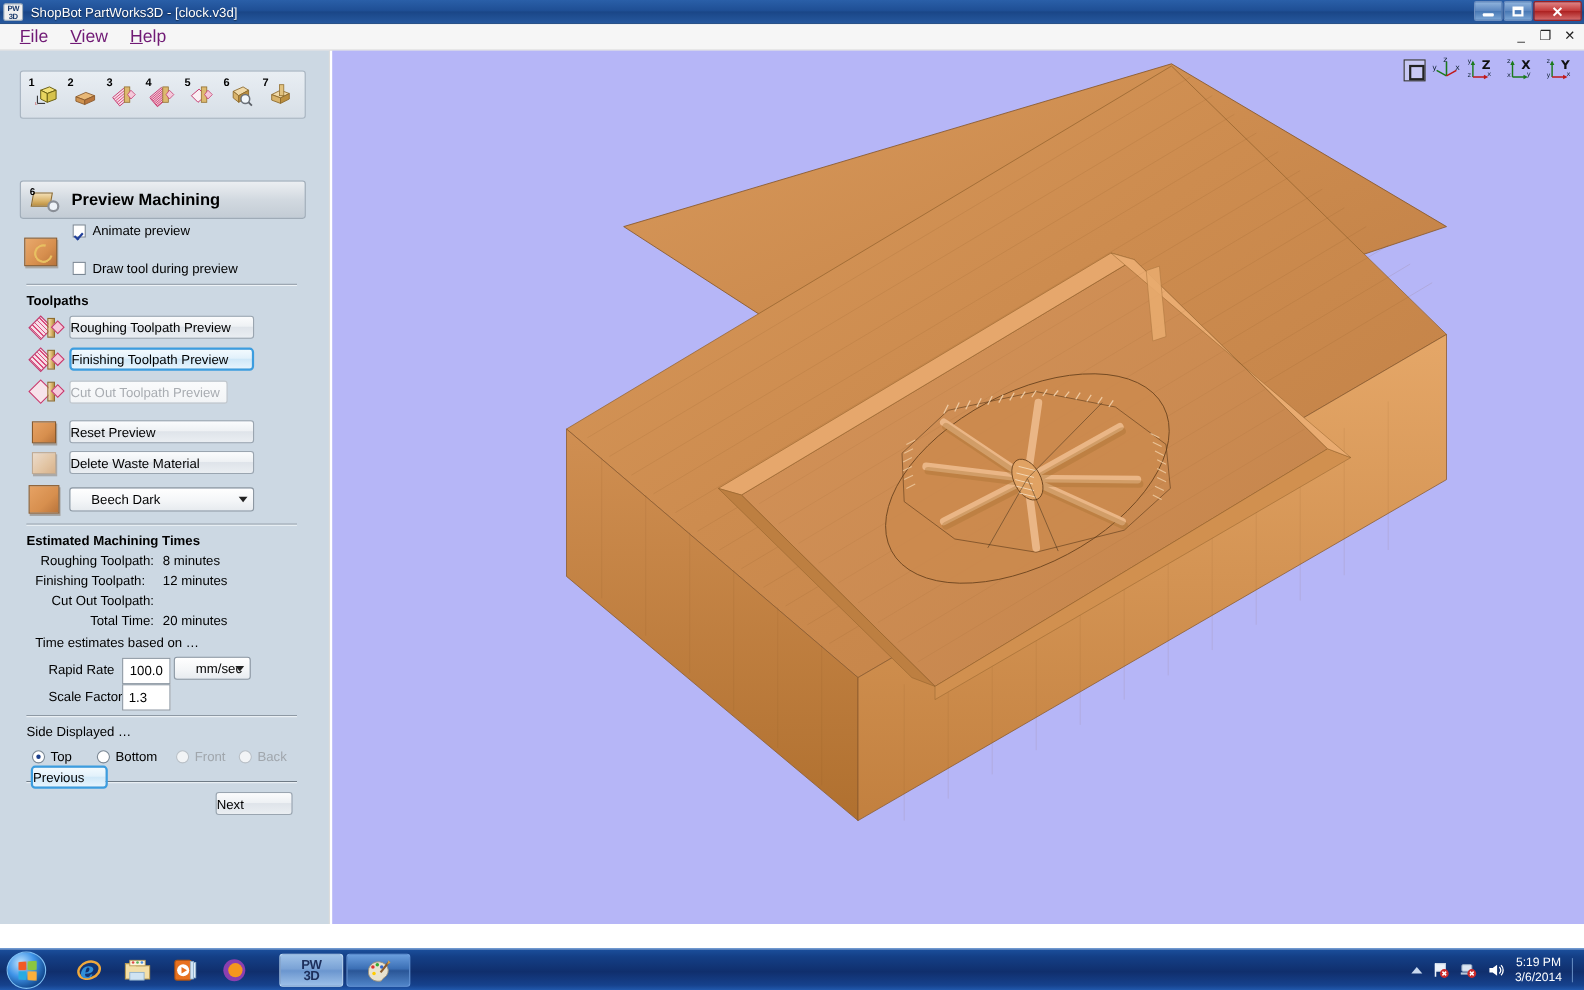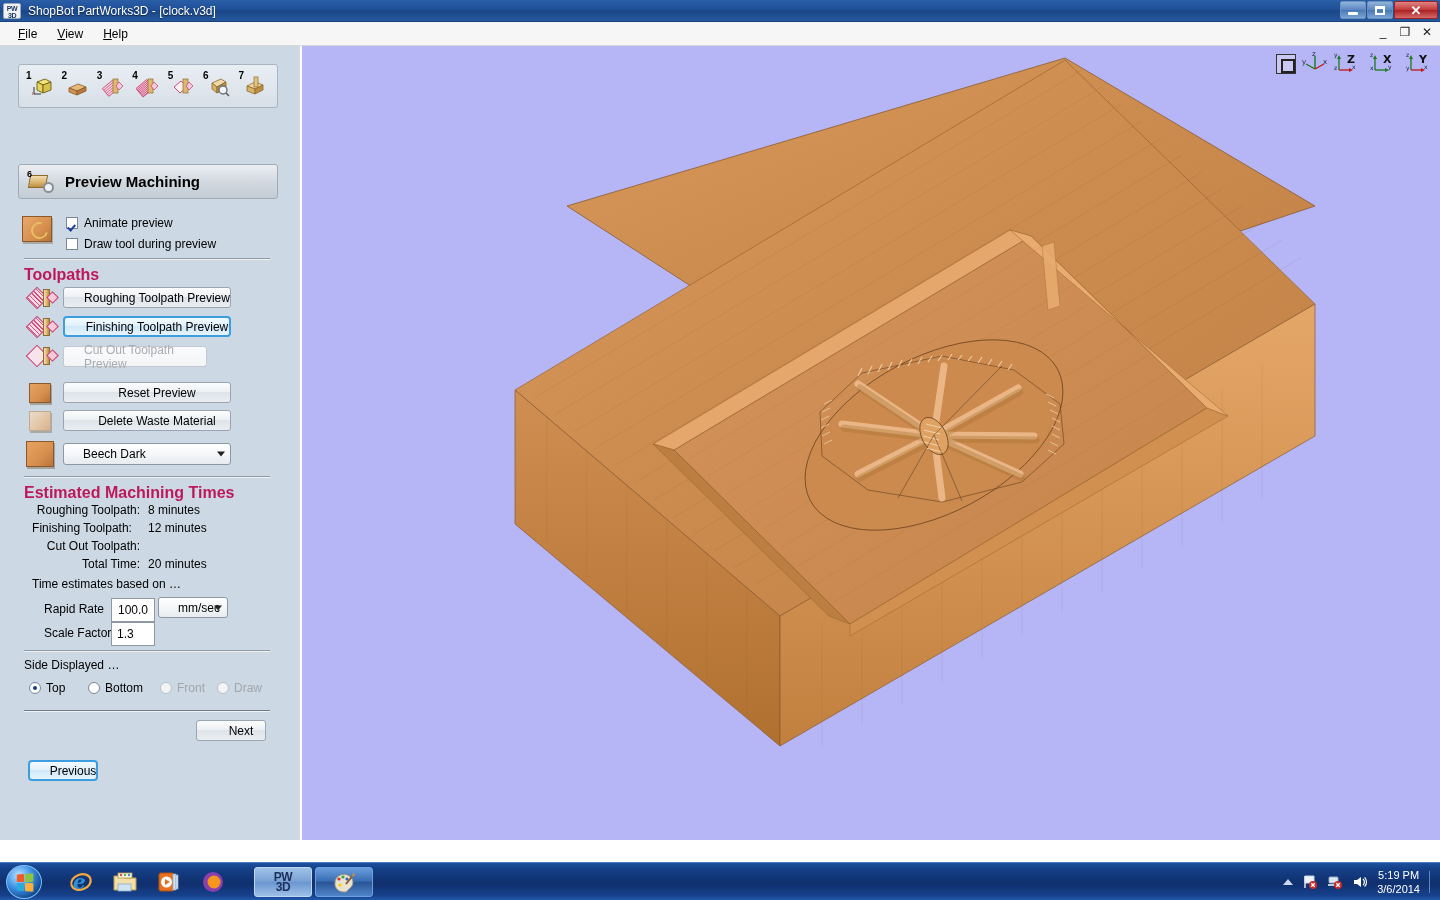--- a/index.html
+++ b/index.html
@@ -48,21 +48,21 @@
   .glyph-x { font-size: 13px; font-weight: bold; font-family:"Liberation Sans", sans-serif; }
 
   
   .menubar {
     position: absolute; left: 0; top: 22px; width: 1440px; height: 24px;
     background: #f6f6f6;
     border-bottom: 1px solid #d7d7d7;
     display: flex; align-items: center; padding-left: 8px; gap: 0px;
   }
   .menu-item {
-    padding: 3px 10px; font-size: 12px; color: #000000; cursor: default;
+    padding: 3px 10px; font-size: 16px; color: #701a75; cursor: default;
   }
   .menu-item u { text-decoration: underline; }
   .mdi-buttons { position: absolute; right: 6px; top: 3px; display: flex; gap: 8px; color:#222; font-size:12px; align-items:center;}
   .mdi-b { width: 14px; height: 14px; display:flex; align-items:center; justify-content:center; font-size:12px; line-height:1;}
 
   
   .sidebar {
     position: absolute; left: 0; top: 46px; width: 300px; height: 794px;
     background: #ccd8e3;
     border-right: 1px solid #dcdcdc;
@@ -85,41 +85,40 @@
 
   .panel-header {
     position: absolute; left: 18px; top: 118px; width: 260px; height: 35px;
     background: linear-gradient(180deg,#eceff2 0%, #d2d9e0 50%, #c3ccd5 100%);
     border: 1px solid #9fabb7; border-radius: 3px;
     display: flex; align-items: center; padding-left: 8px; gap: 10px;
   }
   .panel-header .title { font-size: 15px; font-weight: bold; color: #000; }
 
   .side-text { font-size: 12px; color: #000; }
-  .sect-label { font-weight: bold; font-size: 16px; color: #be185d; }
+  .sect-label { font-weight: bold; font-size: 12px; color: #000000; }
 
   .hr { height: 0; border-top: 1px solid #8e99a4; border-bottom: 1px solid #eef3f7; }
 
   .chk-row { display: flex; align-items: center; gap: 6px; }
   .chk {
     width: 12px; height: 12px; background: #fff; border: 1px solid #7a8794;
     display: inline-block; position: relative; flex: none;
   }
   .chk.checked::after {
     content: ""; position: absolute; left: 2px; top: 5px;
     width: 3px; height: 6px; border: solid #21409a; border-width: 0 2px 2px 0;
     transform: rotate(42deg);
   }
 
   .btn {
     height: 21px; border: 1px solid #9aa5b0; border-radius: 3px;
     background: linear-gradient(180deg,#fbfcfd 0%, #eef1f4 45%, #dfe4ea 50%, #eaeef2 100%);
-    font-size: 12px; color: #000; display: flex; align-items: center; justify-content: center;
+    font-size: 12px; color: #000; display: flex; align-items: center; 
     cursor: default;
-    padding-left: 20px;
   }
   .btn.focused {
     border: 2px solid #3c9ddf; border-radius: 4px;
     background: linear-gradient(180deg,#f2fafe 0%, #e2f1fb 45%, #cfe8f8 50%, #e6f4fd 100%);
   }
   .btn.disabled { color: #a9adb2; border-color: #c2c8ce;
     background: linear-gradient(180deg,#fafbfc 0%, #f2f4f6 100%); }
 
   .combo {
     height: 22px; border: 1px solid #8d98a3; border-radius: 3px;
@@ -394,21 +393,21 @@
         <span class="num">6</span>
         <span class="blk"></span>
         <span class="mag"></span>
       </div>
       <div class="title">Preview Machining</div>
     </div>
 
     <div style="position:absolute;left:22px;top:170px;">
       <div class="anim-icon"></div>
     </div>
-    <div class="chk-row" style="position:absolute;left:66px;top:170px;">
+    <div class="chk-row" style="position:absolute;left:66px;top:157px;">
       <span class="chk checked"></span>
       <span class="side-text">Animate preview</span>
     </div>
     <div class="chk-row" style="position:absolute;left:66px;top:191px;">
       <span class="chk"></span>
       <span class="side-text">Draw tool during preview</span>
     </div>
 
     <div class="hr" style="position:absolute;left:24px;top:212px;width:246px;"></div>
 
@@ -519,26 +518,26 @@
     <div class="radio-row" style="position:absolute;left:88px;top:635px;">
       <span class="radio"></span>
       <span class="side-text">Bottom</span>
     </div>
     <div class="radio-row" style="position:absolute;left:160px;top:635px;">
       <span class="radio dim"></span>
       <span class="side-text dimtext">Front</span>
     </div>
     <div class="radio-row" style="position:absolute;left:217px;top:635px;">
       <span class="radio dim"></span>
-      <span class="side-text dimtext">Draw</span>
+      <span class="side-text dimtext">Back</span>
     </div>
 
     <div class="hr" style="position:absolute;left:24px;top:664px;width:246px;border-top-color:#6f7b86;"></div>
 
-    <div class="btn focused" style="position:absolute;left:28px;top:714px;width:70px;height:21px;">
+    <div class="btn focused" style="position:absolute;left:28px;top:650px;width:70px;height:21px;">
       <span>Previous</span>
     </div>
     <div class="btn" style="position:absolute;left:196px;top:674px;width:70px;height:21px;">
       <span>Next</span>
     </div>
   </div>
 
   <div class="viewport">
 
     <svg width="1138" height="794" viewBox="0 0 1138 794" style="position:absolute;left:0;top:0;">

